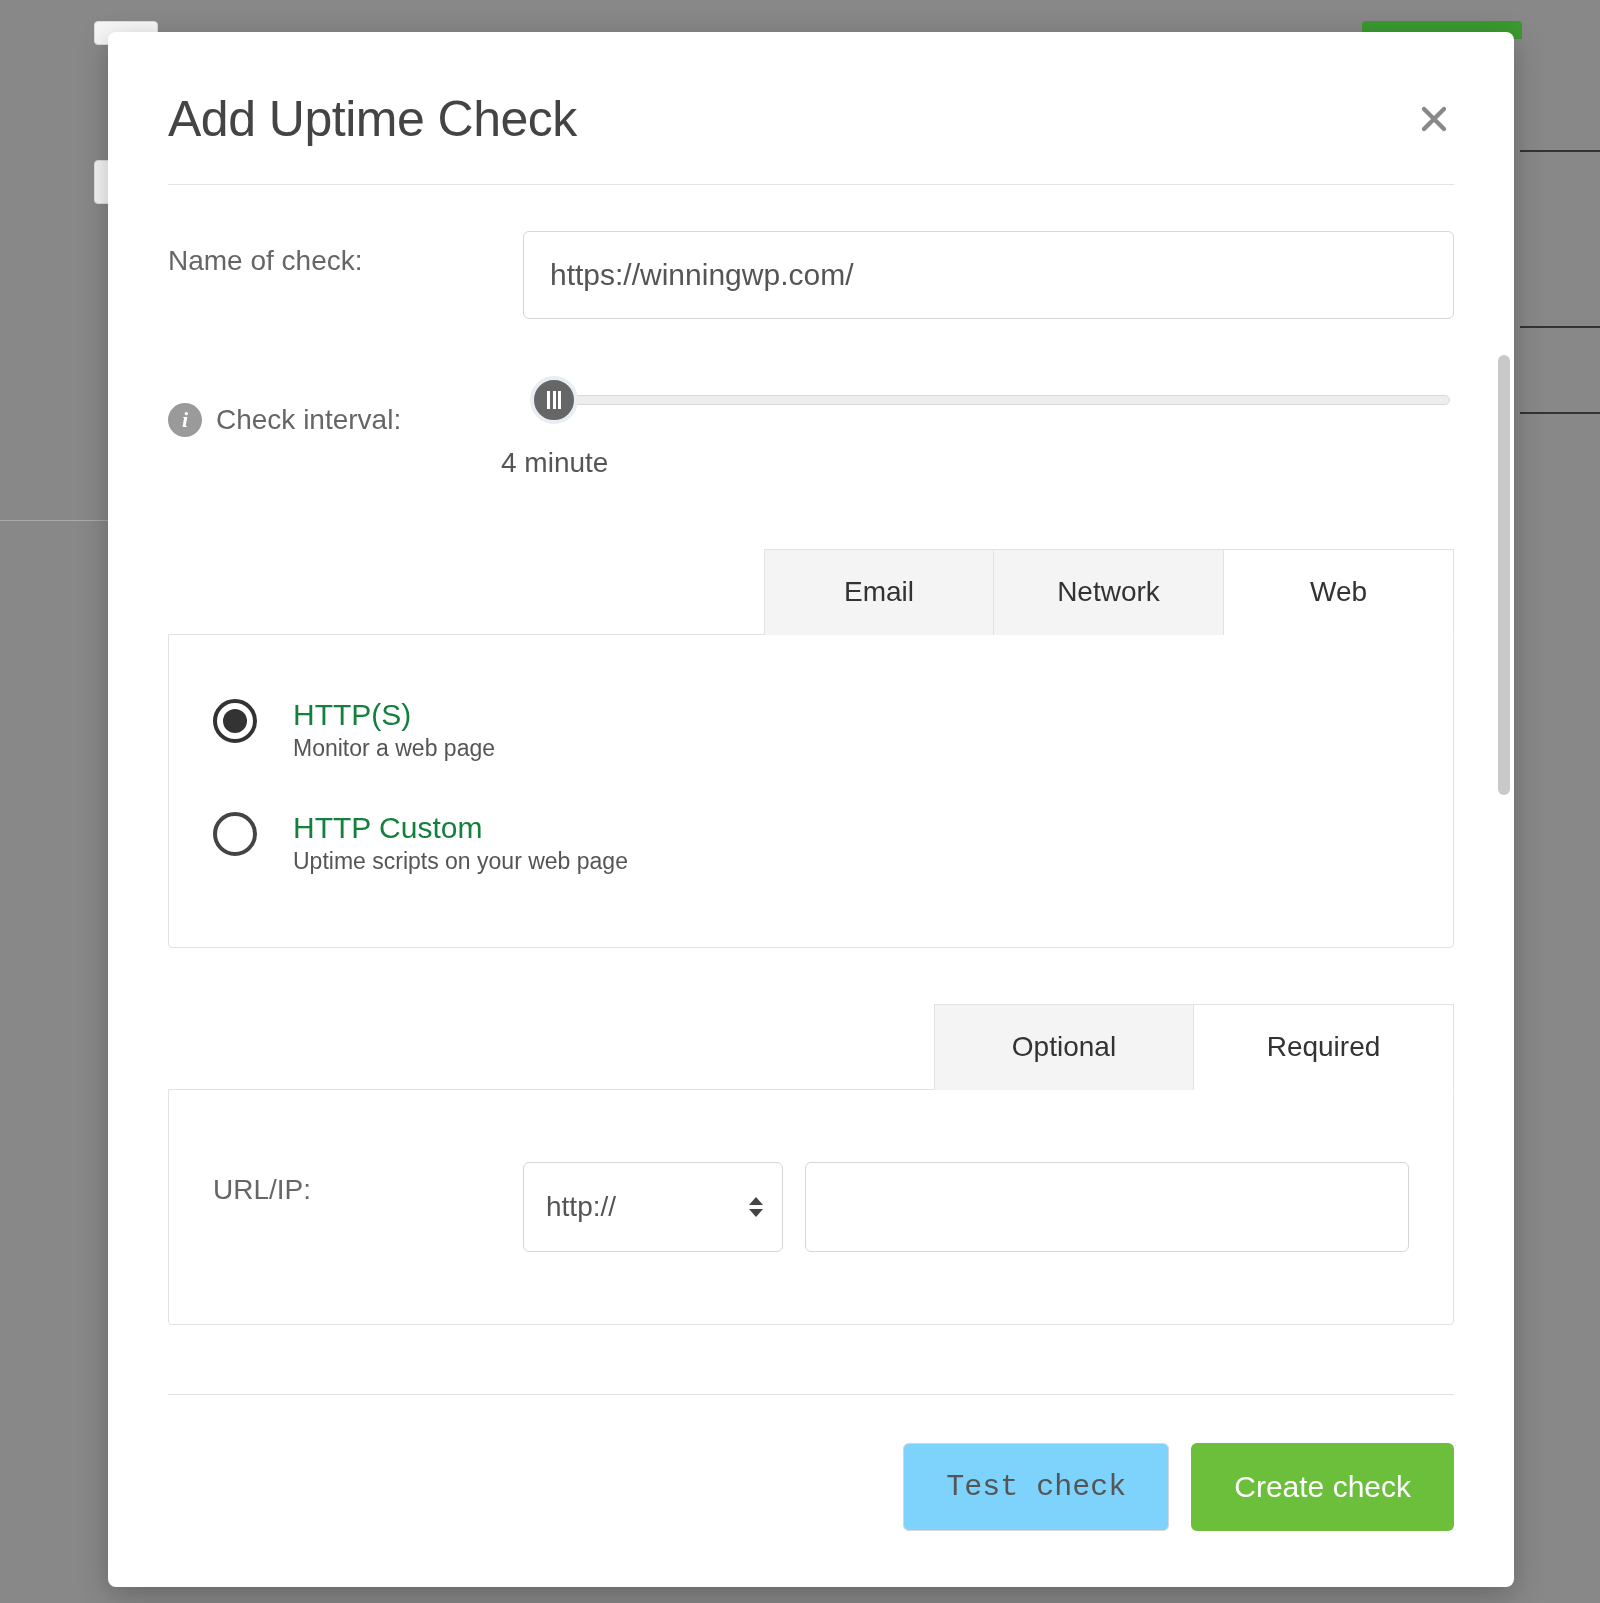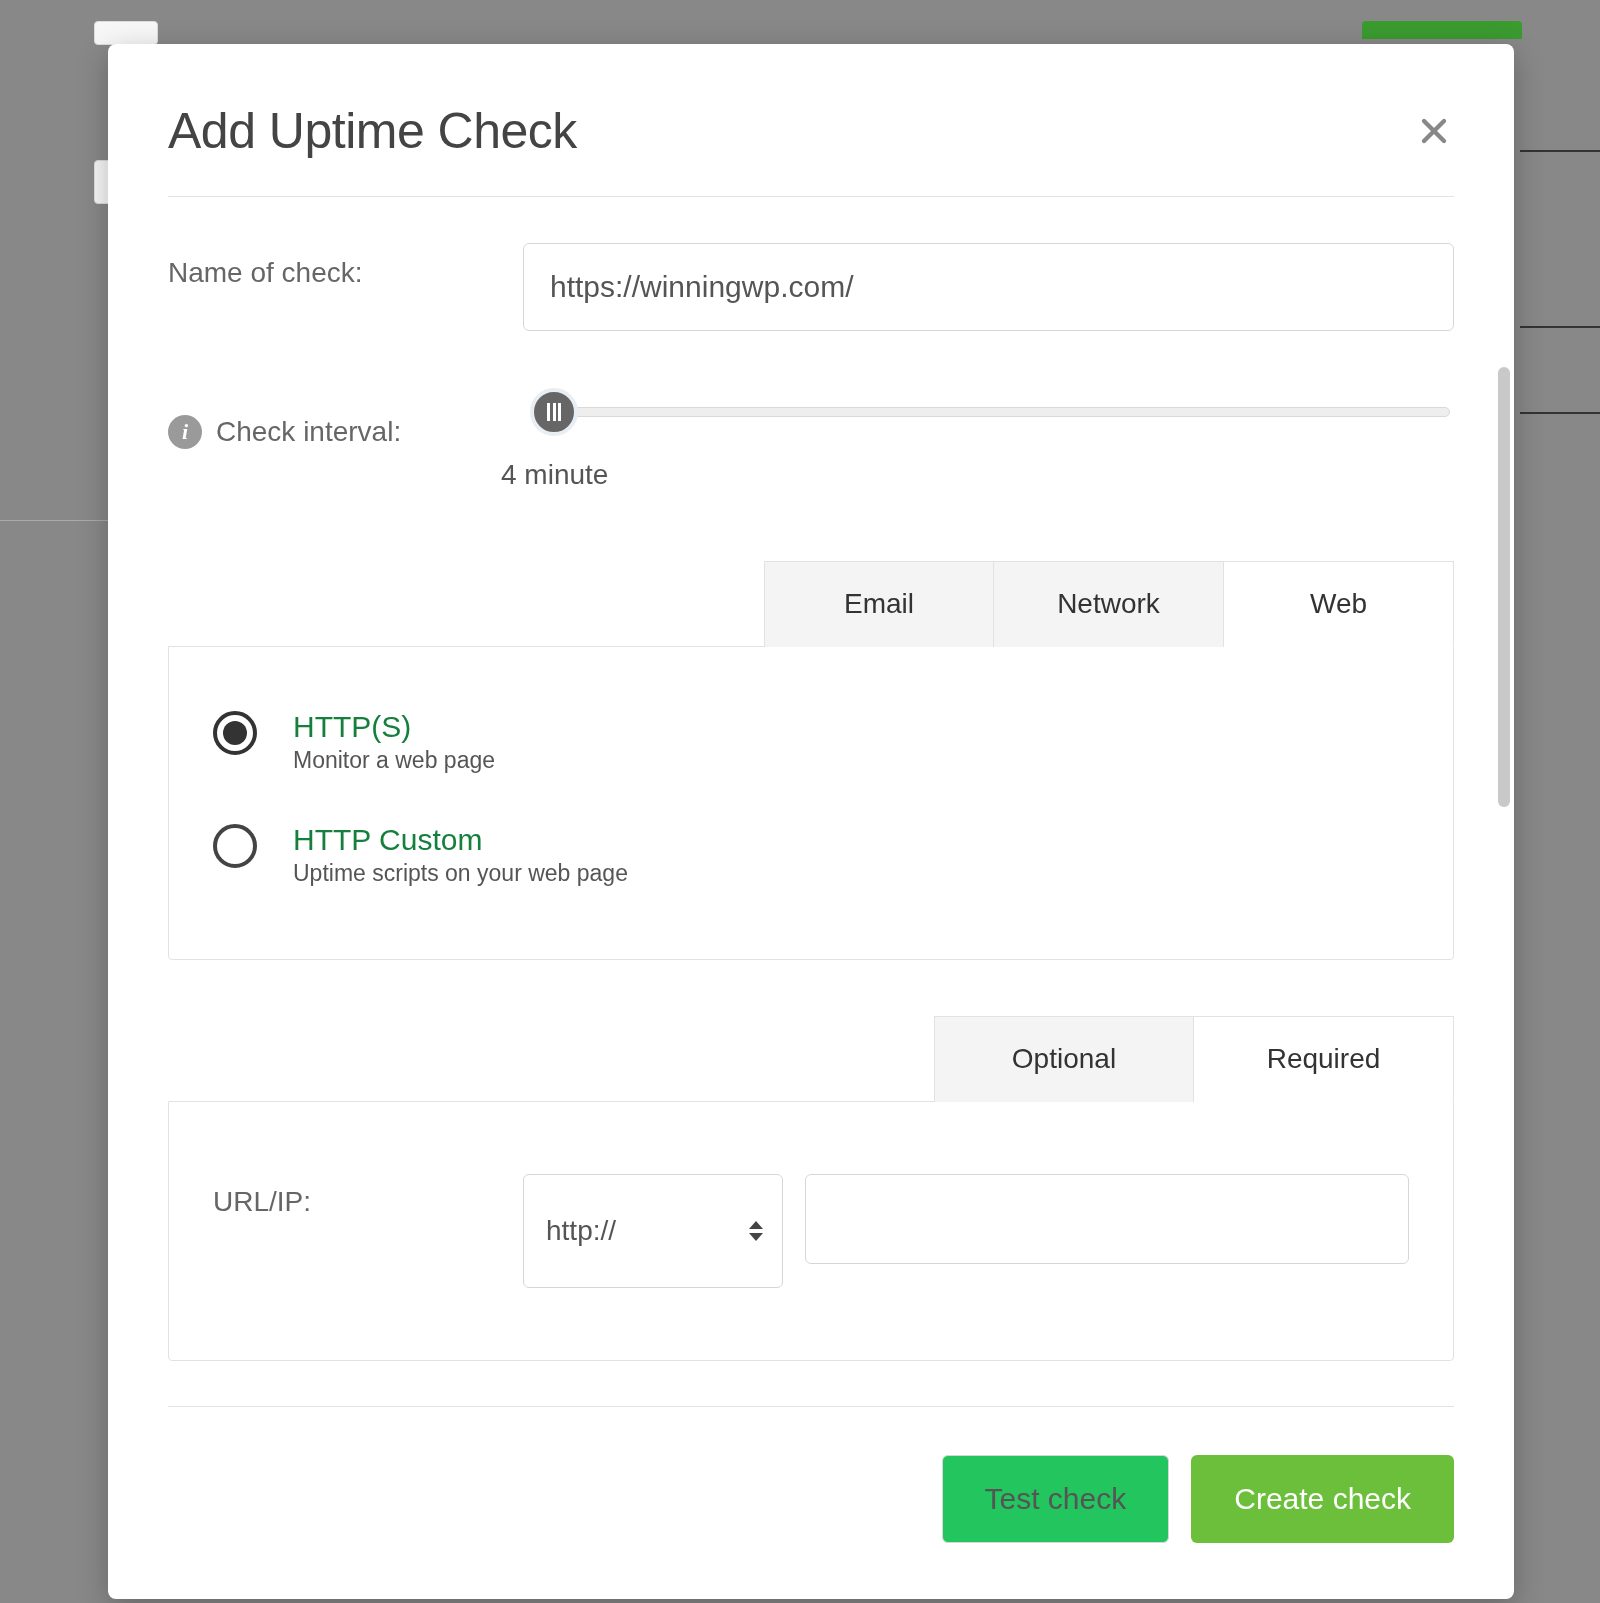--- a/index.html
+++ b/index.html
@@ -18,21 +18,21 @@
     top: 21px; right: 78px;
     width: 160px; height: 18px;
     background: #3a9b2f;
     border-radius: 4px 4px 0 0;
   }
   .bg-line { position:absolute; height:2px; background:#333; }
 
   
   .modal {
     position: absolute;
-    left: 108px; top: 44px;
+    left: 108px; top: 32px;
     width: 1406px; height: 1555px;
     background: #fff;
     border-radius: 8px;
     box-shadow: 0 8px 30px rgba(0,0,0,.25);
     display: flex;
     flex-direction: column;
   }
 
   .modal-header {
     display: flex;
@@ -218,21 +218,21 @@
   
   .tab-row.second { margin-top: 56px; }
   .tab-row.second .tab { min-width: 260px; }
 
   .url-row { display:flex; gap: 22px; align-items: stretch; }
   .select-wrap {
     position: relative;
     width: 260px;
   }
   .select-wrap select {
-    width: 100%; height: 114px;
+    width: 100%; height: 90px;
     border: 1px solid #d6d6d6;
     border-radius: 6px;
     background: #fff;
     font-size: 28px;
     color: #555;
     padding: 0 50px 0 22px;
     appearance: none;
     -webkit-appearance: none;
   }
   .select-arrows {
@@ -267,23 +267,24 @@
     padding: 48px 60px 56px;
   }
   .btn {
     padding: 26px 42px;
     font-size: 30px;
     border-radius: 6px;
     cursor: pointer;
     border: 1px solid transparent;
   }
   .btn-secondary {
-    background: #22c55e;
+    background: #7dd3fc;
     border-color: #d6d6d6;
     color: #555;
+    font-family: Liberation Mono, monospace;
   }
   .btn-primary {
     background: #6bbf3a;
     color: #fff;
     font-weight: 500;
   }
 </style>
 </head>
 <body>
 

